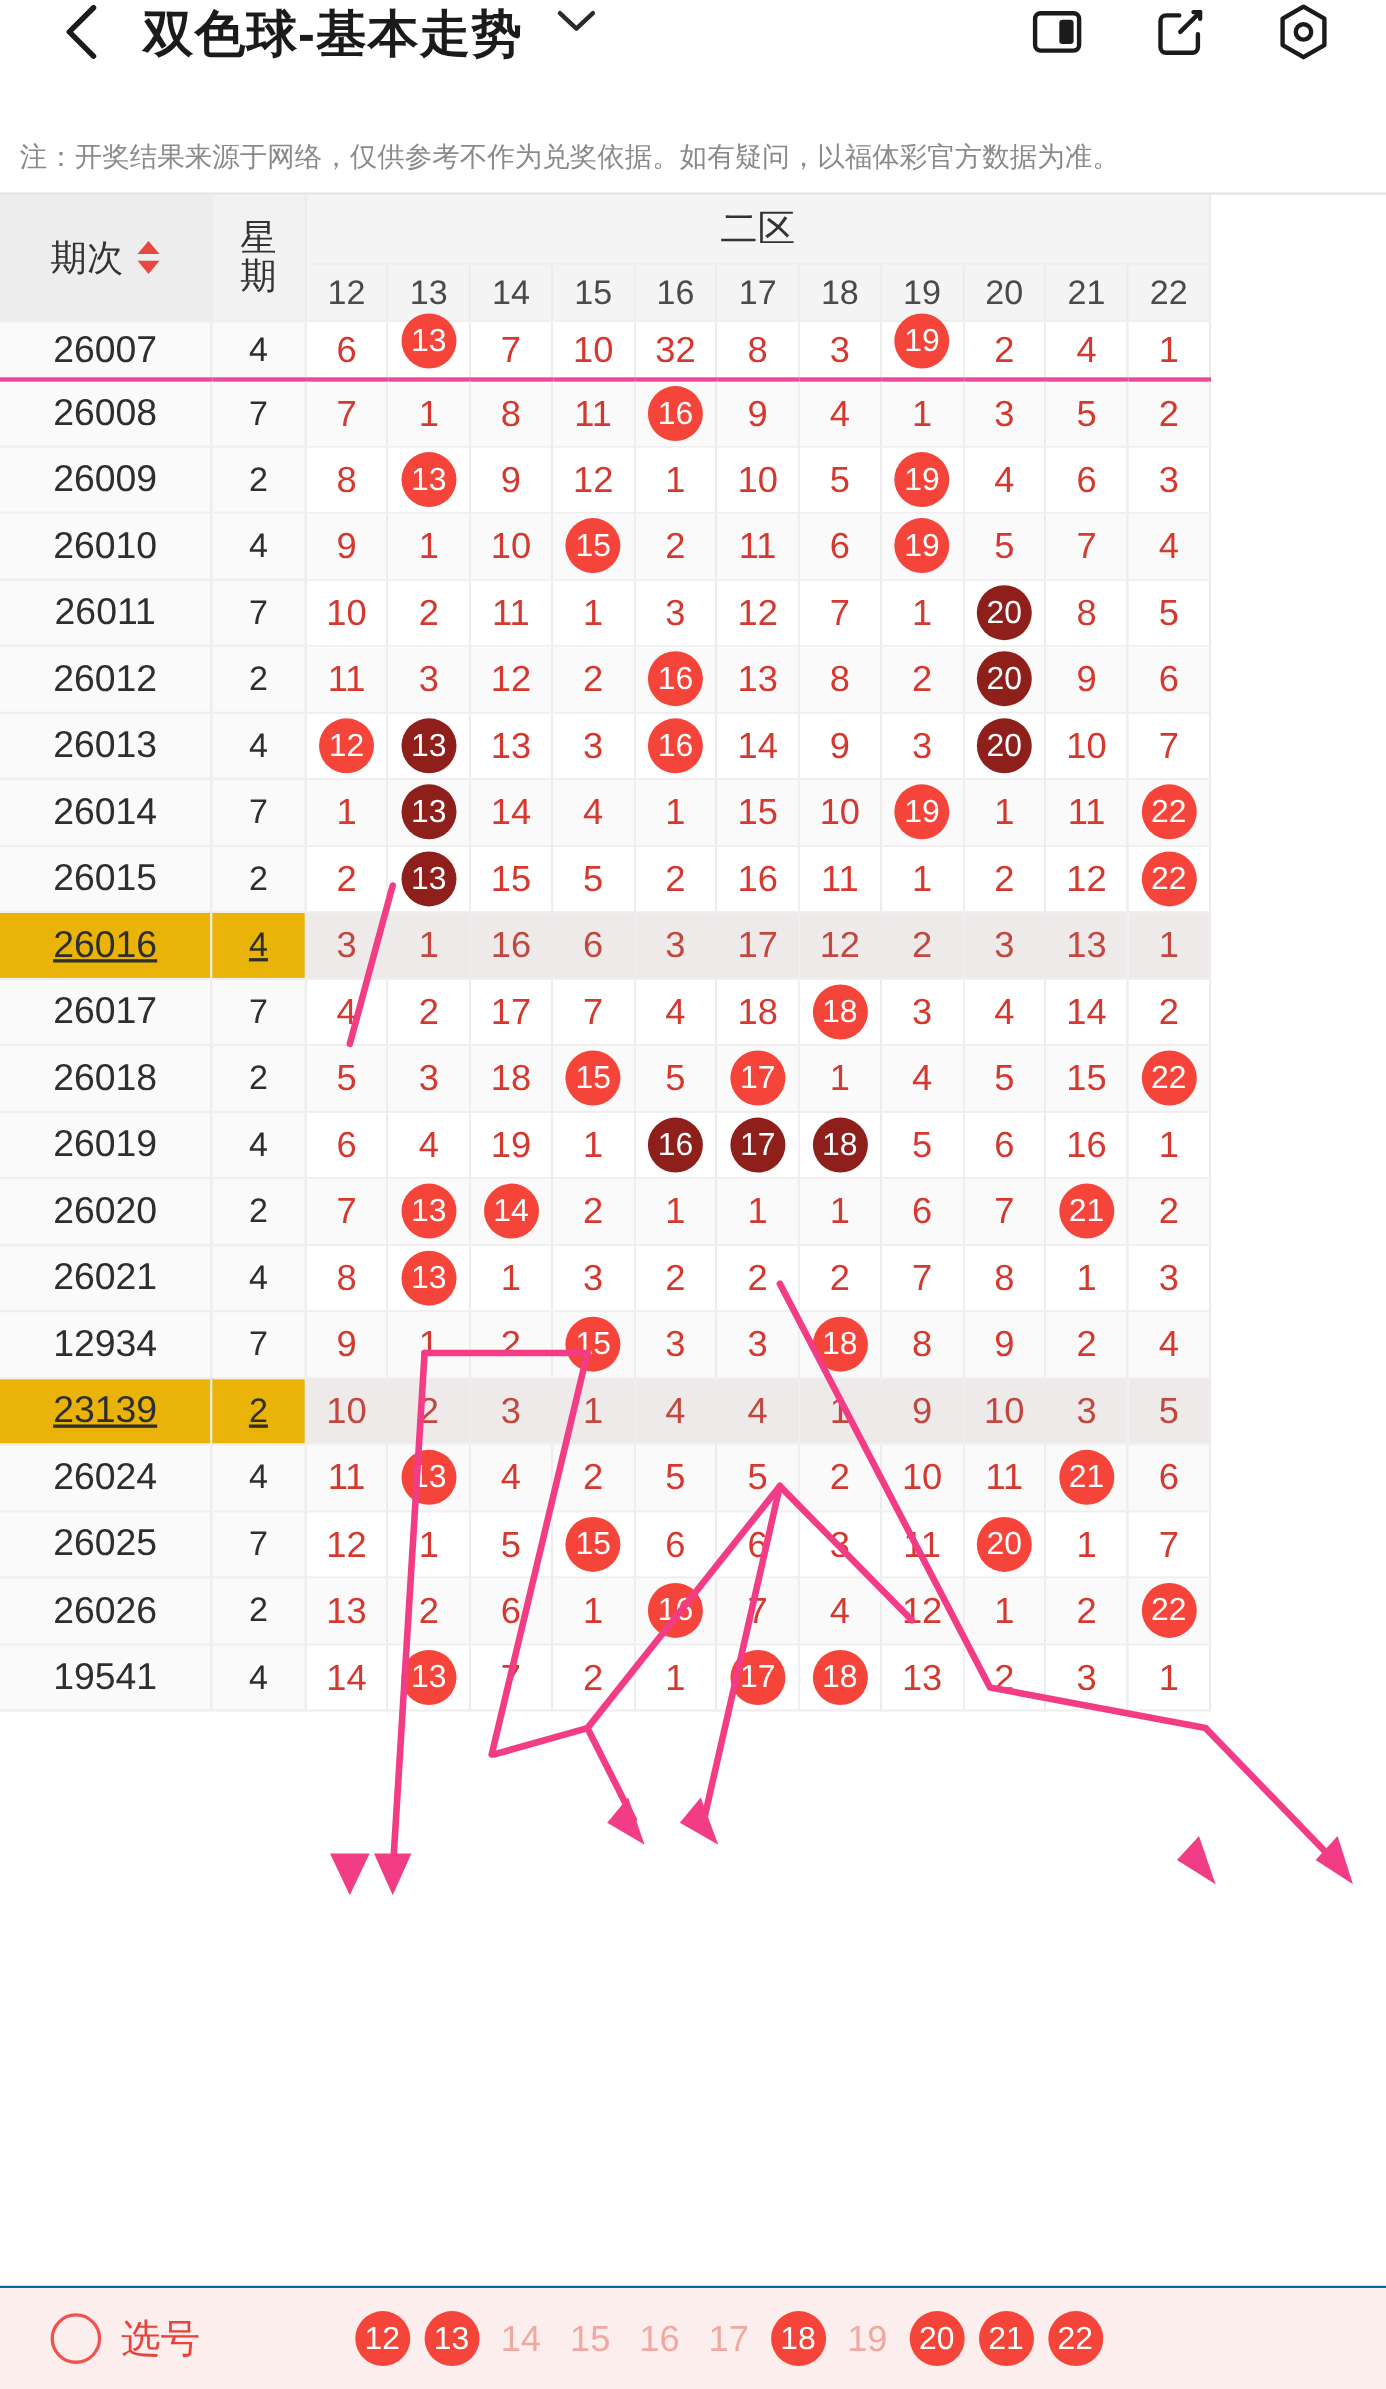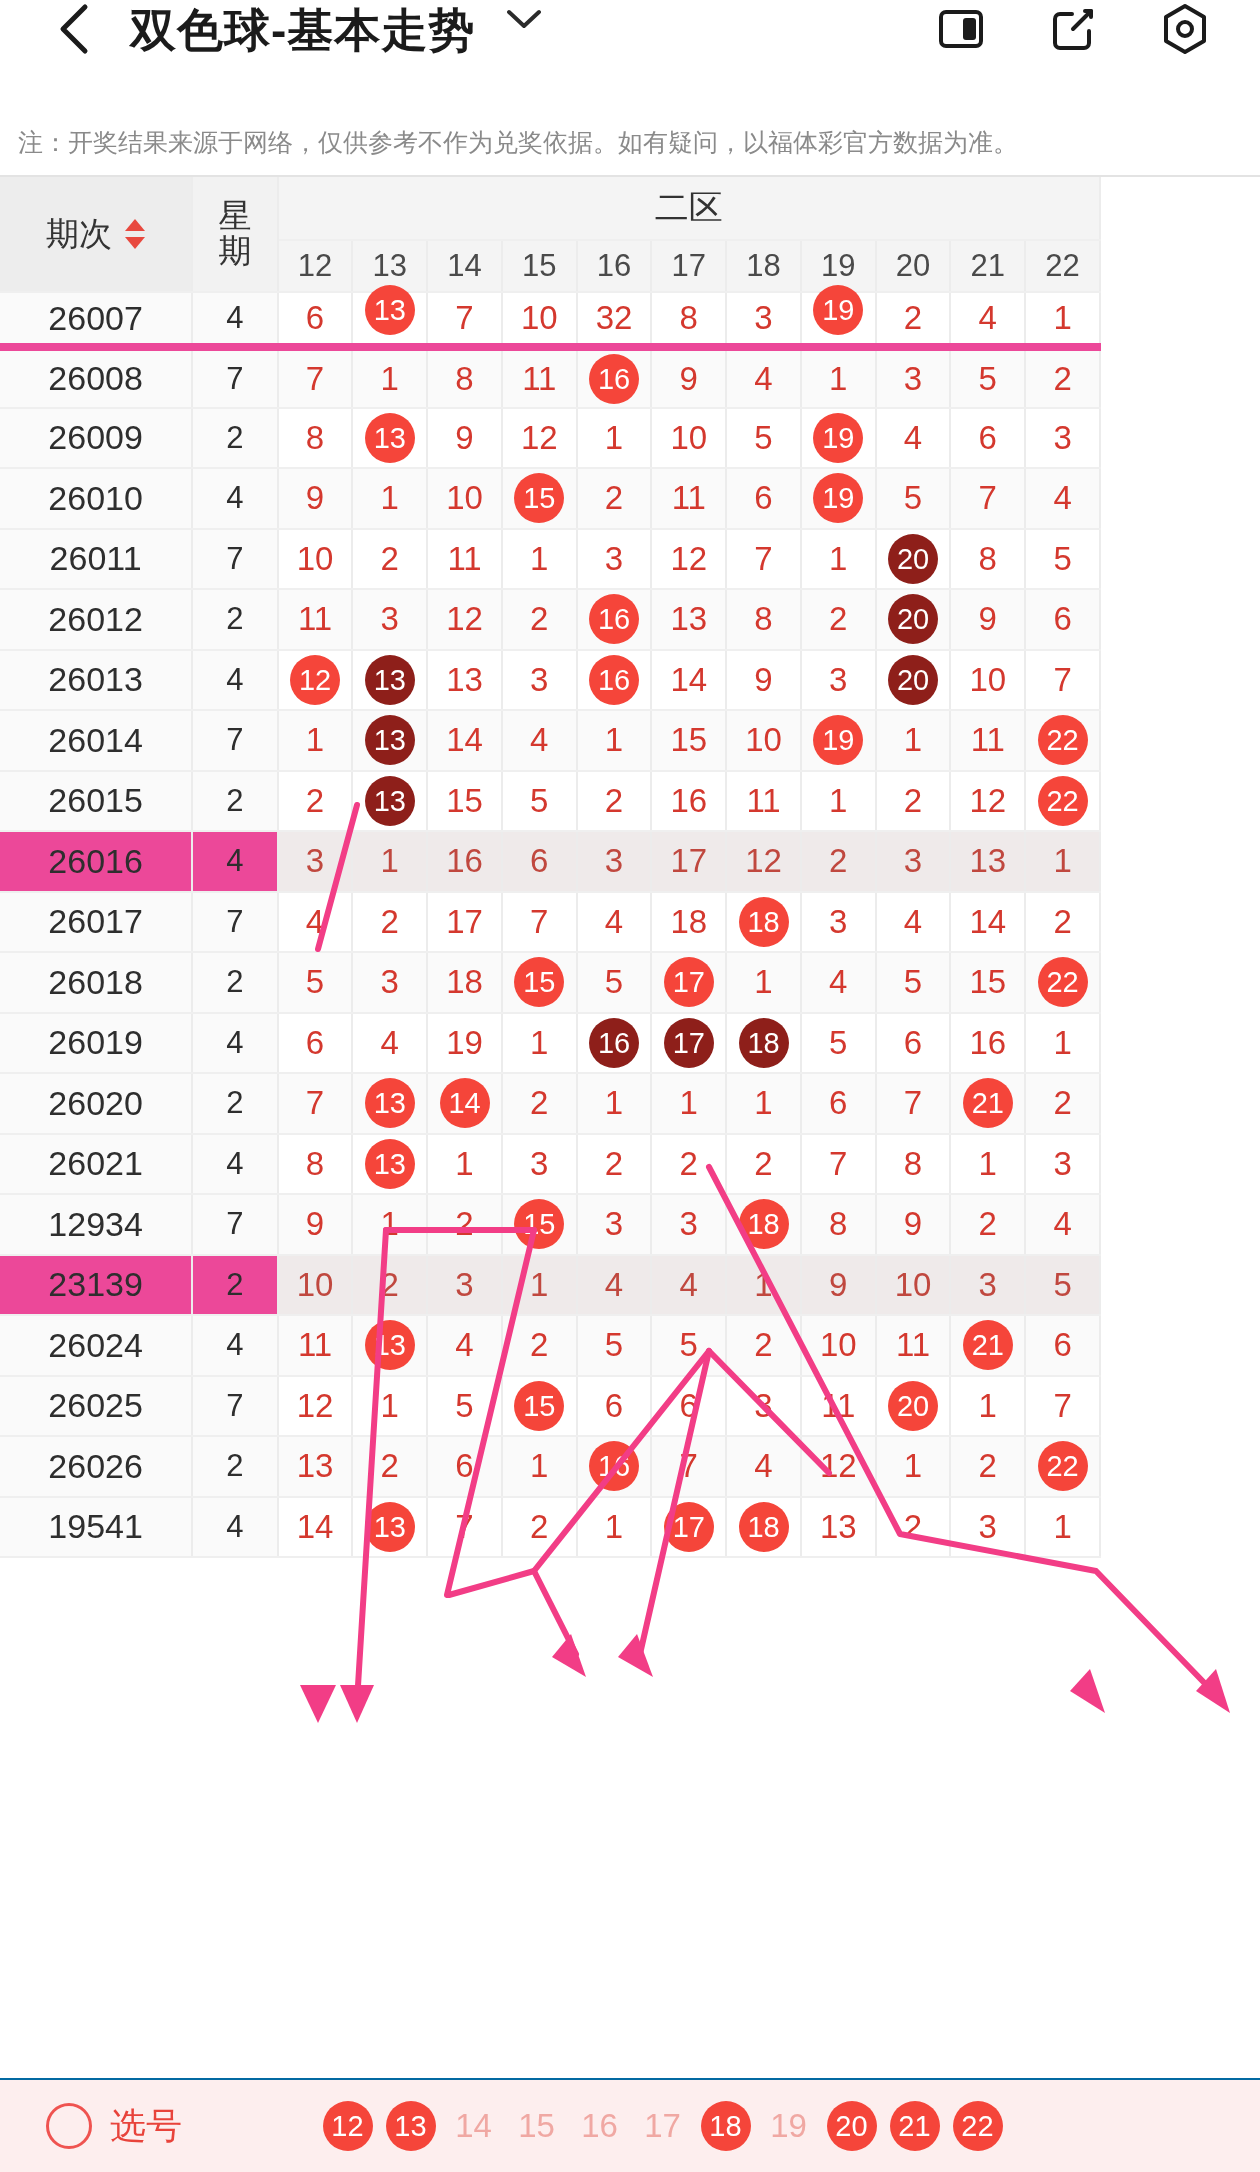--- a/index.html
+++ b/index.html
@@ -121,34 +121,34 @@
     font-size:31px;color:#2e2e2e;
     background:#fafafa;
   }
   td.num{
     font-size:33px;color:#d4382e;
     background:#ffffff;
     position:relative;
   }
   tr.alt td.num{background:#fafafa;}
   tr.shade td.num{background:#efeaea;}
-  tr.shade td.issue,tr.shade td.week{background:#ec4899;}
+  tr.shade td.issue,tr.shade td.week{background:#eab308;text-decoration:underline;}
   tr.shade td.num{color:#c0483f;}
   .ball{
     display:inline-block;
     width:50px;height:50px;line-height:50px;
     border-radius:50%;
     color:#fff;font-size:29px;
     text-align:center;
     background:#f5453a;
   }
   .ball.dark{background:#8e1f1a;}
   
   tr.clipped{height:42px;}
-  tr.clipped td{ border-bottom:8px solid #ec4899;}
+  tr.clipped td{ border-bottom:4px solid #ec4899;}
   tr.clipped .ball{
      width:50px;height:50px;line-height:50px;
      position:relative;top:-8px;
   }
   
   .lines{
     position:absolute;left:0;top:0;width:1260px;height:1868px;
     pointer-events:none;
   }
   

